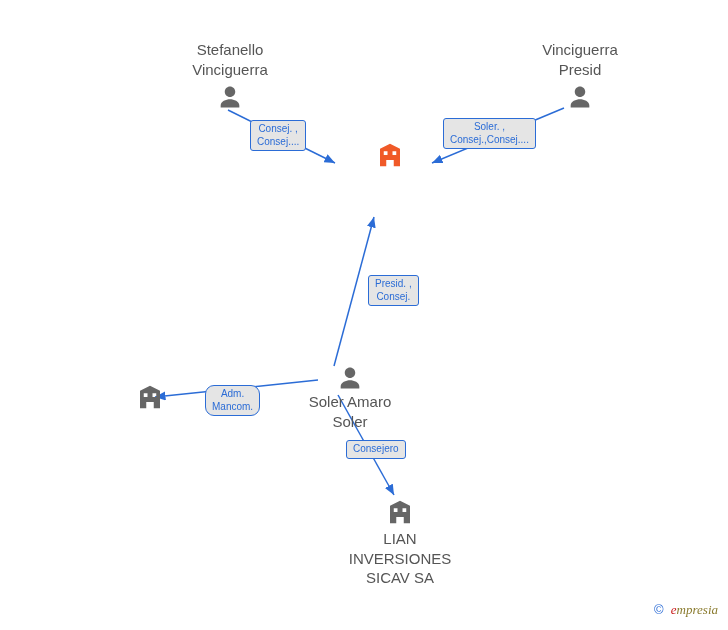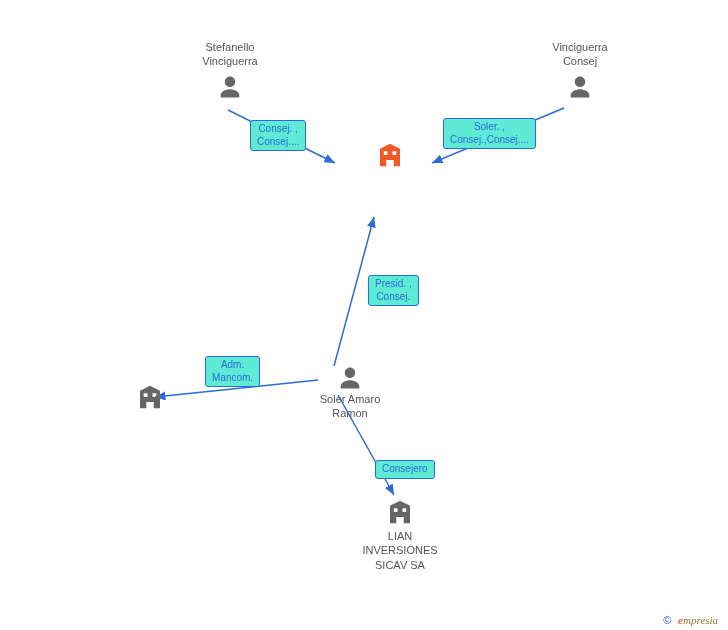--- a/index.html
+++ b/index.html
@@ -8,21 +8,21 @@
     width: 728px;
     height: 630px;
     background: #fff;
     font-family: Arial, Helvetica, sans-serif;
     position: relative;
     overflow: hidden;
   }
   .node {
     position: absolute;
     text-align: center;
-    font-size: 11px;
+    font-size: 15px;
     color: #555;
   }
   .node-label {
     line-height: 1.3;
   }
   .person-icon {
     width: 28px;
     height: 28px;
     margin: 4px auto 0;
   }
@@ -33,37 +33,37 @@
     margin: 2px auto;
   }
   .building-icon svg { width: 100%; height: 100%; }
   .edge-label {
     position: absolute;
     font-size: 10px;
     color: #2b6cd6;
     border: 1px solid #2b6cd6;
     border-radius: 3px;
     padding: 2px 6px;
-    background: #5eead4;
+    background: #e5e5e5;
     text-align: center;
     line-height: 1.25;
     white-space: nowrap;
   }
   svg.edges {
     position: absolute;
     left: 0; top: 0;
     width: 728px;
     height: 630px;
     pointer-events: none;
   }
   .watermark {
     position: absolute;
     right: 10px;
-    bottom: 4px;
-    font-size: 11px;
+    bottom: 12px;
+    font-size: 13px;
     font-style: italic;
     color: #8a7b2e;
     font-family: Georgia, serif;
   }
   .watermark .copy {
     color: #2b6cd6;
     font-style: normal;
     font-family: Arial, sans-serif;
     margin-right: 4px;
   }
@@ -99,21 +99,21 @@
   <div class="person-icon">
     <svg viewBox="0 0 24 24">
         <path fill="#666" d="M12 12c2.5 0 4.5-2 4.5-4.5S14.5 3 12 3 7.5 5 7.5 7.5 9.5 12 12 12zm0 2c-3.5 0-8 1.8-8 5.3V21h16v-1.7c0-3.5-4.5-5.3-8-5.3z"></path>
       </svg>
   </div>
 </div>
 
 <div class="node" style="left:520px; top:40px; width:120px;">
   <div class="node-label">
     <span>Vinciguerra</span><br>
-    <span>Consej</span>
+    <span>Presid</span>
   </div>
   <div class="person-icon">
     <svg viewBox="0 0 24 24">
         <path fill="#666" d="M12 12c2.5 0 4.5-2 4.5-4.5S14.5 3 12 3 7.5 5 7.5 7.5 9.5 12 12 12zm0 2c-3.5 0-8 1.8-8 5.3V21h16v-1.7c0-3.5-4.5-5.3-8-5.3z"></path>
       </svg>
   </div>
 </div>
 
 <div class="node" style="left:320px; top:138px; width:140px;">
   <div class="building-icon">
@@ -124,21 +124,21 @@
 </div>
 
 <div class="node" style="left:290px; top:360px; width:120px;">
   <div class="person-icon">
     <svg viewBox="0 0 24 24">
         <path fill="#666" d="M12 12c2.5 0 4.5-2 4.5-4.5S14.5 3 12 3 7.5 5 7.5 7.5 9.5 12 12 12zm0 2c-3.5 0-8 1.8-8 5.3V21h16v-1.7c0-3.5-4.5-5.3-8-5.3z"></path>
       </svg>
   </div>
   <div class="node-label">
     <span>Soler Amaro</span><br>
-    <span>Ramon</span>
+    <span>Soler</span>
   </div>
 </div>
 
 <div class="node" style="left:90px; top:380px; width:120px;">
   <div class="building-icon">
     <svg viewBox="0 0 24 24">
         <path fill="#666" d="M4 21V7l8-4 8 4v14h-5v-5h-6v5H4zm3-9h3V9H7v3zm7 0h3V9h-3v3z"></path>
       </svg>
   </div>
 </div>
@@ -164,25 +164,25 @@
 <div class="edge-label" style="left:443px; top:118px;">
   <span>Soler. ,</span><br>
   <span>Consej.,Consej....</span>
 </div>
 
 <div class="edge-label" style="left:330px; top:275px;margin-left:38px;">
   <span>Presid. ,</span><br>
   <span>Consej.</span>
 </div>
 
-<div class="edge-label" style="left:205px; top:356px;">
+<div class="edge-label" style="left:205px; top:385px;border-radius:9px;">
   <span>Adm.</span><br>
   <span>Mancom.</span>
 </div>
 
-<div class="edge-label" style="left:346px; top:460px;margin-left:29px;">
+<div class="edge-label" style="left:346px; top:440px;">
   <span>Consejero</span>
 </div>
 
 <div class="watermark">
   <span class="copy">©</span>
   <span class="cap">e</span><span>mpresia</span>
 </div>
 
 </body></html>

